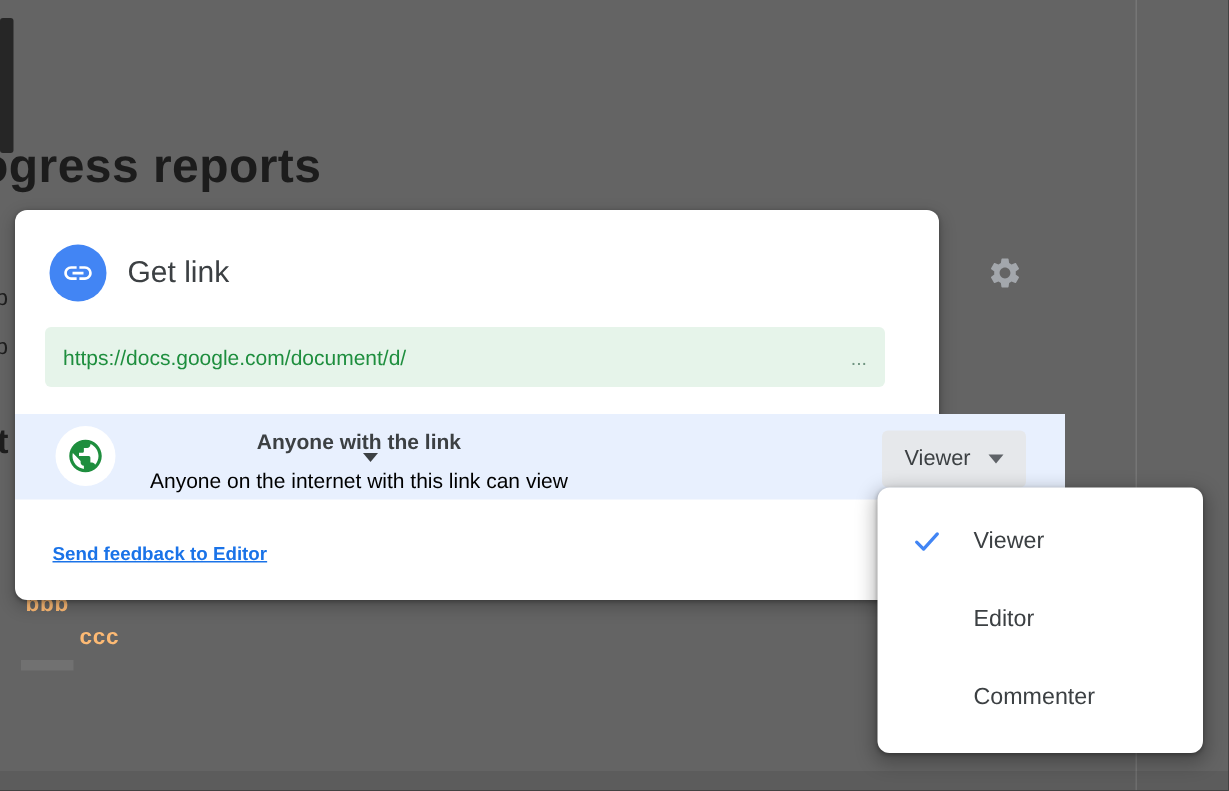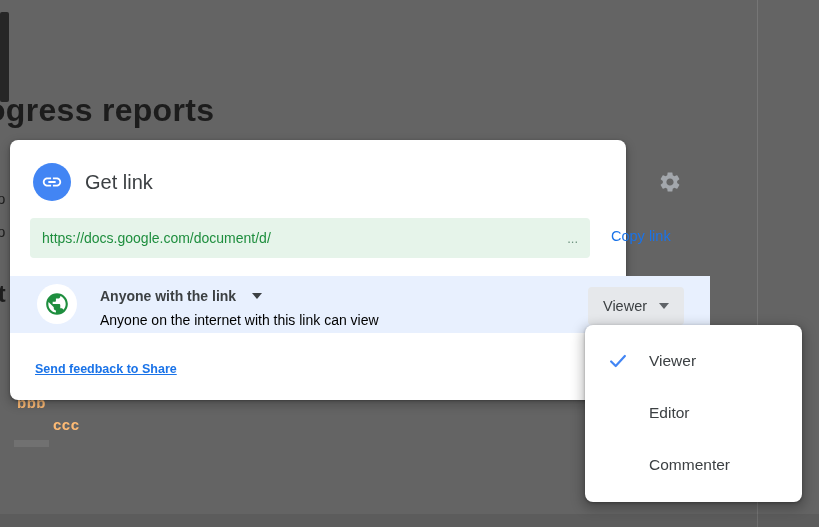--- a/index.html
+++ b/index.html
@@ -80,21 +80,21 @@
   .scope-row {
     position:absolute; left:0; top:136px; width:700px; height:57px;
     background:#e8f0fe;
   }
   .scope-avatar {
     position:absolute; left:27px; top:8px; width:40px; height:40px;
     background:#fff; border-radius:50%;
     display:flex; align-items:center; justify-content:center;
   }
   .scope-texts { position:absolute; left:90px; top:10px; }
-  .scope-title-line { display:flex; align-items:center; height:20px; cursor:pointer; }
+  .scope-title-line { display:flex; align-items:center; height:20px; cursor:pointer;flex-direction:column; }
   .scope-title { font-size:14px; font-weight:700; color:#3c4043; white-space:nowrap; }
   .scope-desc { font-size:14px; color:#000000; margin-top:6px; white-space:nowrap; }
 
   .caret {
     width:0; height:0; display:inline-block;
     border-left:5px solid transparent; border-right:5px solid transparent;
     border-top:6px solid #5f6368;
   }
   .caret.dark { border-top-color:#3c4043; margin-left:16px; }
 
@@ -158,42 +158,41 @@
           <path d="M19.14 12.94c.04-.3.06-.61.06-.94 0-.32-.02-.64-.07-.94l2.03-1.58c.18-.14.23-.41.12-.61l-1.92-3.32c-.12-.22-.37-.29-.59-.22l-2.39.96c-.5-.38-1.03-.7-1.62-.94l-.36-2.54c-.04-.24-.24-.41-.48-.41h-3.84c-.24 0-.43.17-.47.41l-.36 2.54c-.59.24-1.13.57-1.62.94l-2.39-.96c-.22-.08-.47 0-.59.22L2.74 8.87c-.12.21-.08.47.12.61l2.03 1.58c-.05.3-.09.63-.09.94s.02.64.07.94l-2.03 1.58c-.18.14-.23.41-.12.61l1.92 3.32c.12.22.37.29.59.22l2.39-.96c.5.38 1.03.7 1.62.94l.36 2.54c.05.24.24.41.48.41h3.84c.24 0 .44-.17.47-.41l.36-2.54c.59-.24 1.13-.56 1.62-.94l2.39.96c.22.08.47 0 .59-.22l1.92-3.32c.12-.22.07-.47-.12-.61l-2.01-1.58zM12 15.6c-1.98 0-3.6-1.62-3.6-3.6s1.62-3.6 3.6-3.6 3.6 1.62 3.6 3.6-1.62 3.6-3.6 3.6z"></path>
         </svg>
       </span>
     </button>
 
     <div class="url-field">
       <span class="url-text">https://docs.google.com/document/d/</span>
       <span class="url-ellipsis">...</span>
     </div>
 
-    <button class="copy-link">Copy link</button>
 
     <div class="scope-row">
       <div class="scope-avatar">
         <svg width="26" height="26" viewBox="0 0 24 24" fill="#1e8e3e">
           <path d="M12 2C6.48 2 2 6.48 2 12s4.48 10 10 10 10-4.48 10-10S17.52 2 12 2zm-1 17.93c-3.95-.49-7-3.85-7-7.93 0-.62.08-1.21.21-1.79L9 15v1c0 1.1.9 2 2 2v1.93zm6.9-2.54c-.26-.81-1-1.39-1.9-1.39h-1v-3c0-.55-.45-1-1-1H8v-2h2c.55 0 1-.45 1-1V7h2c1.1 0 2-.9 2-2v-.41c2.93 1.19 5 4.06 5 7.41 0 2.08-.8 3.97-2.1 5.39z"></path>
         </svg>
       </div>
       <div class="scope-texts">
         <div class="scope-title-line">
           <span class="scope-title">Anyone with the link</span>
           <span class="caret dark"></span>
         </div>
         <div class="scope-desc">Anyone on the internet with this link can view</div>
       </div>
       <button class="role-btn">
         <span>Viewer</span>
         <span class="caret"></span>
       </button>
     </div>
 
-    <a class="feedback">Send feedback to Share</a>
+    <a class="feedback">Send feedback to Editor</a>
   </section>
 
   <div class="role-menu">
     <div class="menu-item selected">
       <span class="menu-check">
         <svg width="22" height="22" viewBox="0 0 24 24" fill="none" stroke="#4285f4" stroke-width="2.4" stroke-linecap="round" stroke-linejoin="round">
           <path d="M4.5 12.5l5 5 10-11"></path>
         </svg>
       </span>
       <span class="menu-label">Viewer</span>

